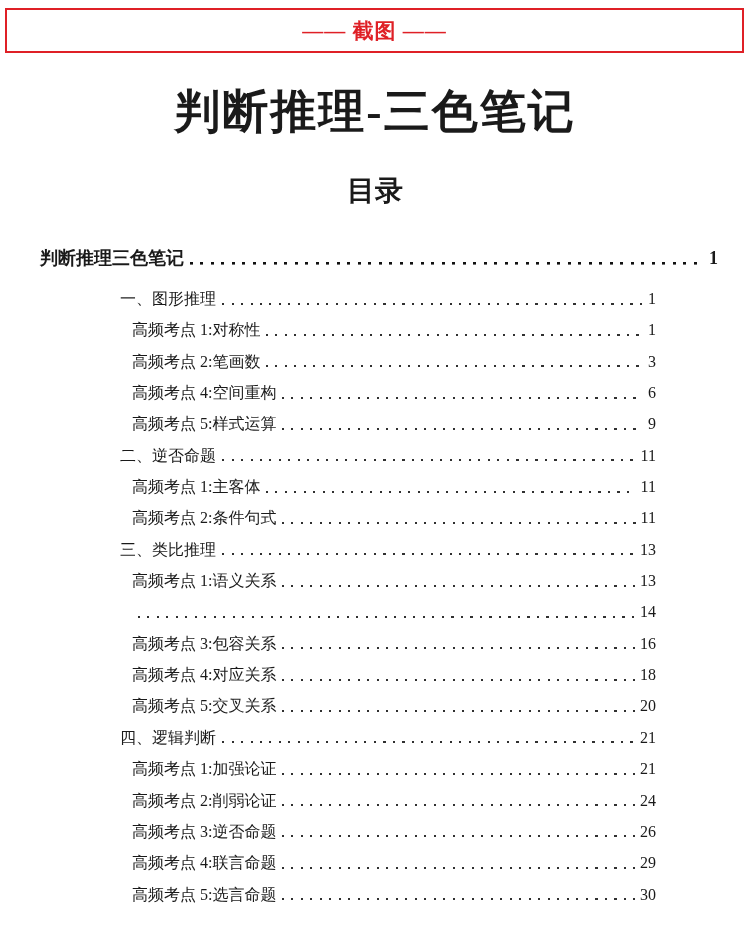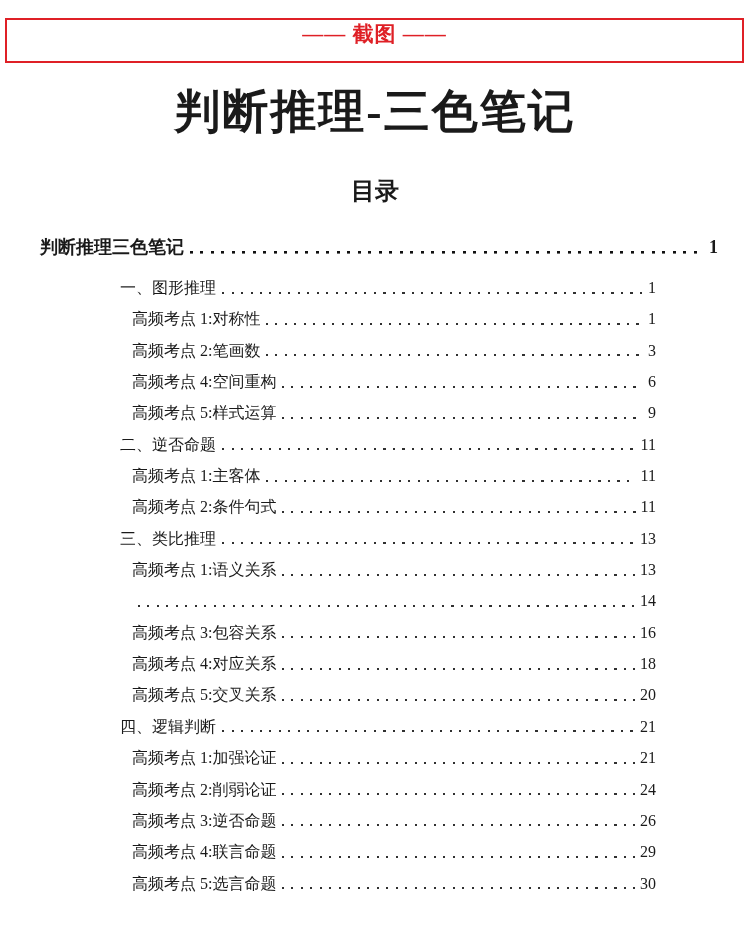--- a/index.html
+++ b/index.html
@@ -8,24 +8,24 @@
     background:#ffffff;
     color:#1a1a1a;
     font-family:"Liberation Serif","DejaVu Serif",serif;
     position:relative;
     overflow:hidden;
   }
 
   
   .banner {
     position:absolute;
-    left:5px; top:18px;
+    left:5px; top:8px;
     width:735px; height:41px;
     border:2px solid #df2026;
-    display:flex; align-items:flex-start; justify-content:center;
+    display:flex; align-items:center; justify-content:center;
     box-sizing:content-box;
   }
   .banner-text {
     color:#df2026;
     font-weight:bold;
     font-size:21px;
     letter-spacing:1px;
     font-family:"Liberation Serif","DejaVu Serif",serif;
   }
 
@@ -39,29 +39,29 @@
     font-weight:bold;
     letter-spacing:2px;
     font-family:"Liberation Serif","DejaVu Serif",serif;
     white-space:nowrap;
   }
 
   
   .toc-heading {
     margin:28px 0 0 0;
     text-align:center;
-    font-size:24px;
+    font-size:28px;
     line-height:30px;
     font-weight:bold;
     font-family:"Liberation Sans","DejaVu Sans",sans-serif;
   }
 
   
   .toc {
-    margin-top:24px;
+    margin-top:35px;
     padding:0 32px 0 40px;
   }
   .row {
     display:flex;
     height:31.35px;
     line-height:31.35px;
     font-size:16px;
   }
   .row .label { white-space:nowrap; }
   .row .page  { white-space:nowrap; padding-left:3px; }

